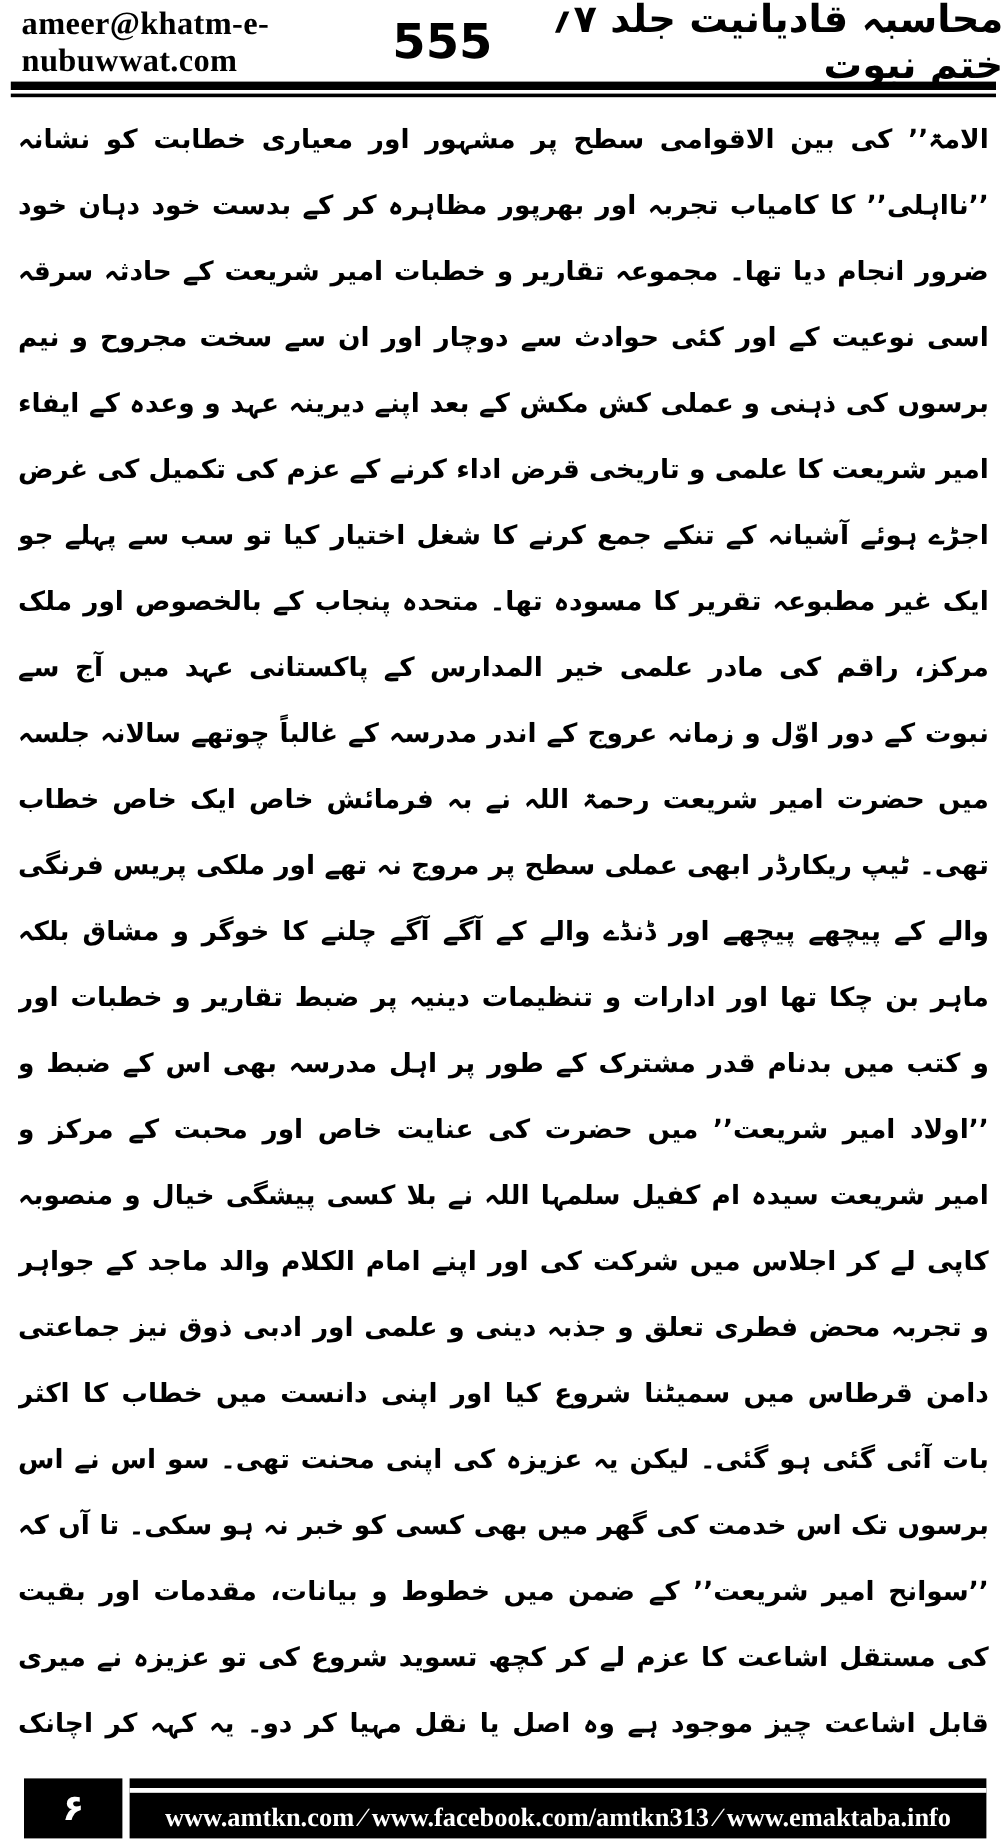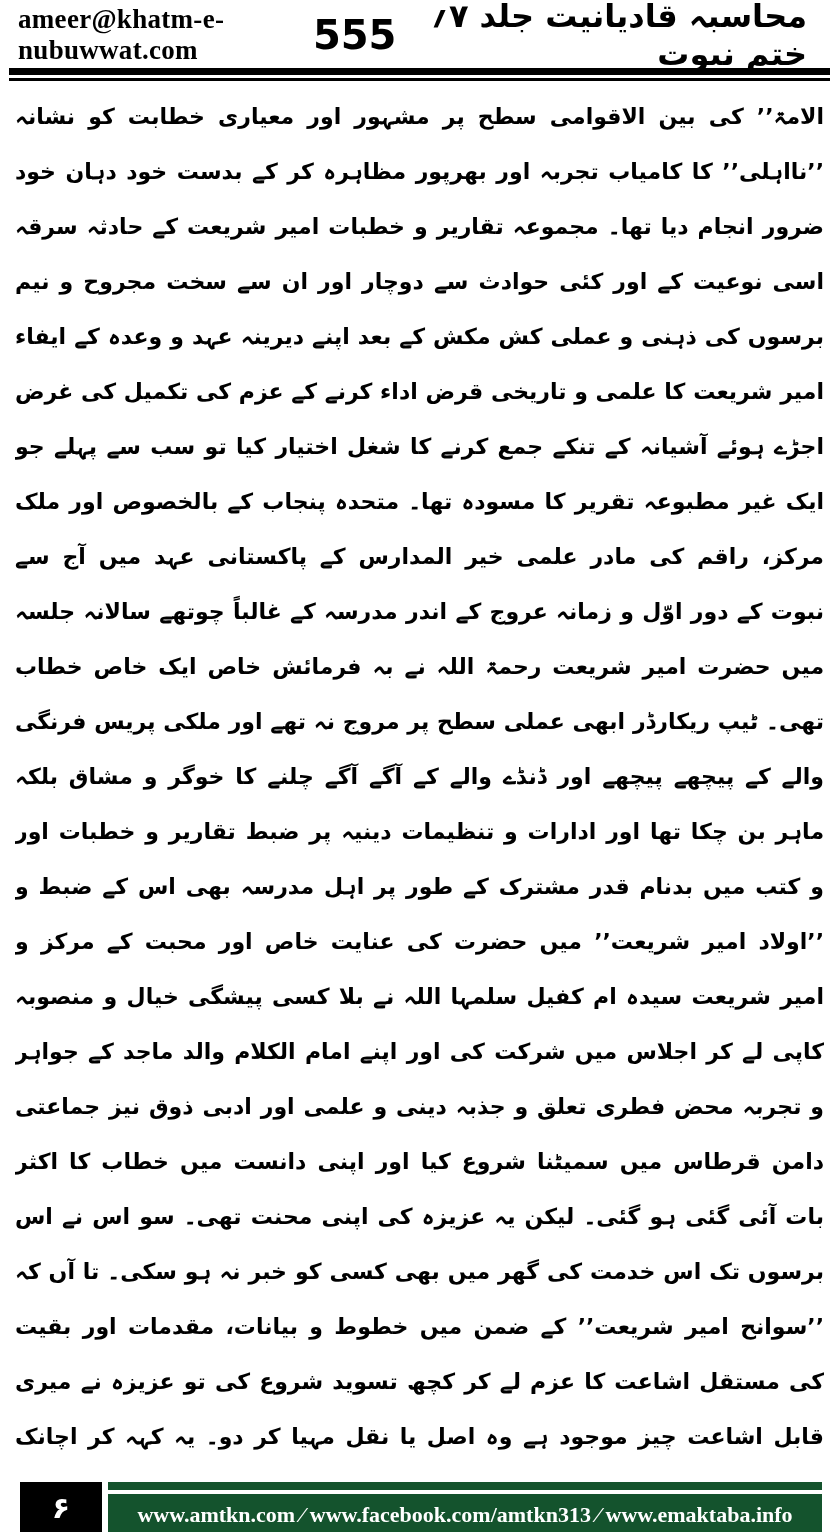--- a/index.html
+++ b/index.html
@@ -10,21 +10,21 @@
     position: relative;
     font-family: "DejaVu Sans", sans-serif;
     color: #000000;
     overflow: hidden;
   }
   
   .header {
     display: flex;
     justify-content: space-between;
     align-items: center;
-    padding: 8px 32px 0 18px;
+    padding: 8px 3px 0 18px;
     height: 54px;
   }
   .header-left {
     display: flex;
     align-items: center;
     gap: 26px;
   }
   .email {
     font-family: "Liberation Serif", serif;
     font-weight: bold;
@@ -84,21 +84,21 @@
     align-items: center;
     justify-content: center;
     font-size: 30px;
     font-weight: bold;
     direction: rtl;
   }
   .links-bar {
     flex: 1;
     margin-left: 6px;
     margin-right: 17px;
-    background: #14532d;
+    background: #000000;
     position: relative;
     display: flex;
     align-items: flex-end;
     justify-content: center;
   }
   .links-stripe {
     position: absolute;
     top: 8px;
     left: 0;
     right: 0;

